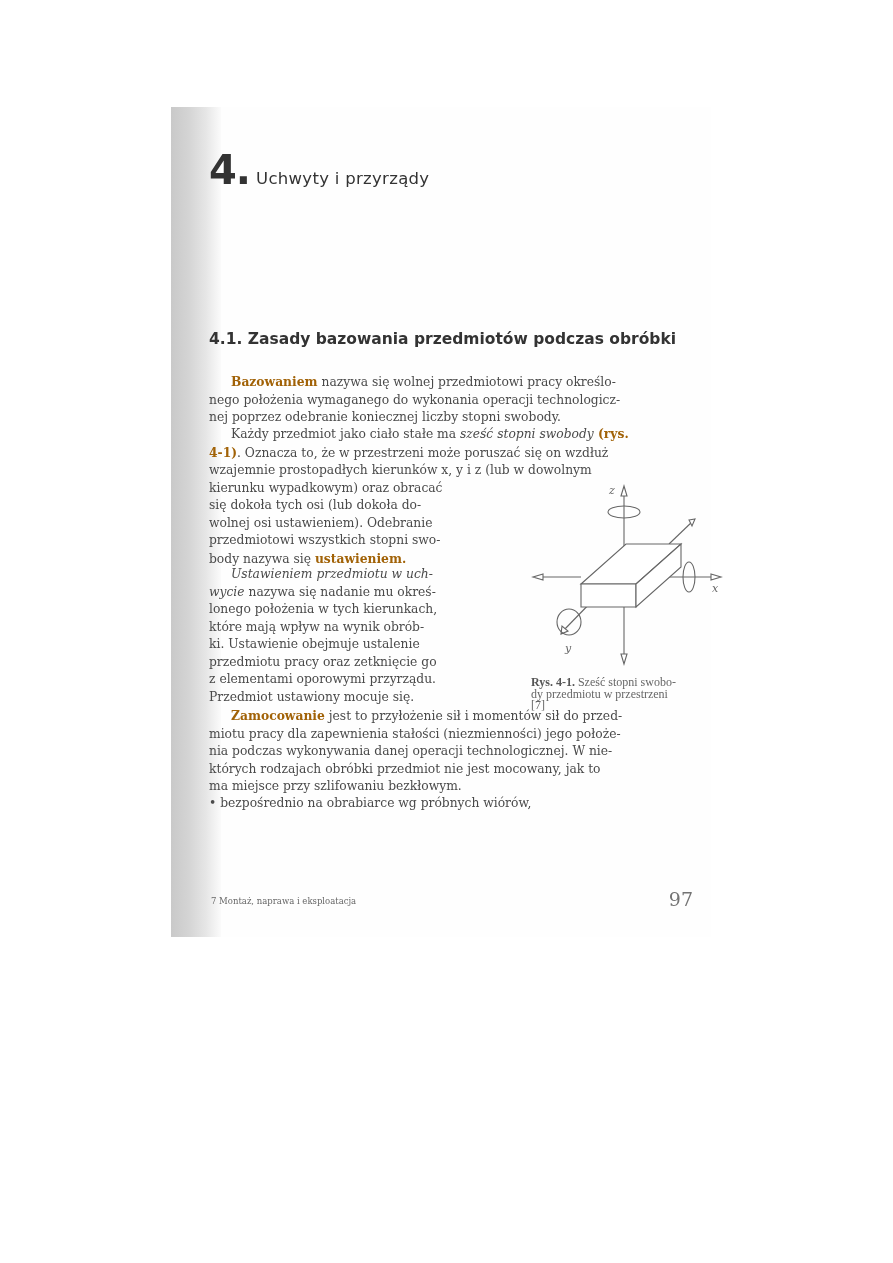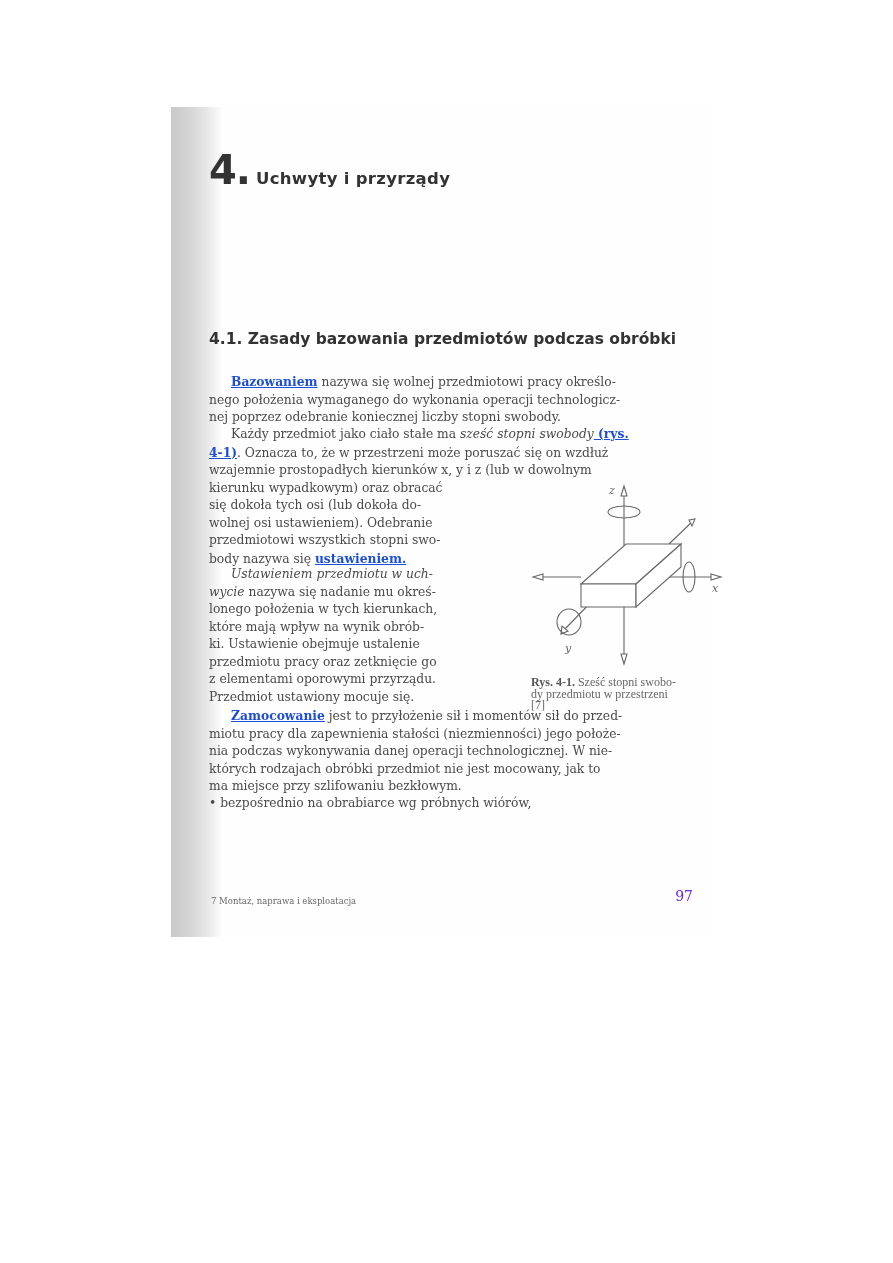--- a/index.html
+++ b/index.html
@@ -15,37 +15,37 @@
   .content {
     position:absolute; left:38px; top:0; width:480px;
     font-family:"DejaVu Serif","Liberation Serif",serif;
     color:#4a4a4a; font-size:12.3px;
   }
   .chapter {
     position:absolute; left:0; top:40px; display:flex; align-items:baseline;
     font-family:"DejaVu Sans","Liberation Sans",sans-serif; color:#333;
   }
   .chapter .num { font-size:40px; font-weight:bold; letter-spacing:-1px; }
-  .chapter .title { font-size:16.5px; font-weight:bold; margin-left:6px; letter-spacing:0.3px; }
+  .chapter .title { font-size:16.5px; font-weight:normal; margin-left:6px; letter-spacing:0.3px; }
   .section {
     position:absolute; left:0; top:223px;
     font-family:"DejaVu Sans","Liberation Sans",sans-serif; font-weight:bold;
     font-size:15.5px; color:#333; white-space:nowrap;text-align:center;
   }
   .p { position:absolute; left:0; line-height:17.5px; white-space:nowrap; }
-  .p b { color:#1d4ed8;text-decoration:underline; }
+  .p b { color:#a16207; }
   .ind { padding-left:22px; }
   .figure { position:absolute; left:320px; top:375px; width:200px; height:185px; }
   .caption {
     position:absolute; left:322px; top:570px; width:200px;
     font-size:12px; line-height:11.5px; color:#666;font-family:Liberation Serif, serif;
   }
   .caption b { color:#555; }
   .footer { position:absolute; left:2px; top:789px; font-size:8.5px; color:#666; }
-  .pagenum { position:absolute; right:-4px; top:781px; font-size:14px; color:#6d28d9; }
+  .pagenum { position:absolute; right:-4px; top:781px; font-size:19px; color:#737373; }
 </style>
 </head>
 <body>
 
 <div class="scan">
   <div class="gutter"></div>
   <div class="content">
 
     <div class="chapter">
       <span class="num">4.</span>

